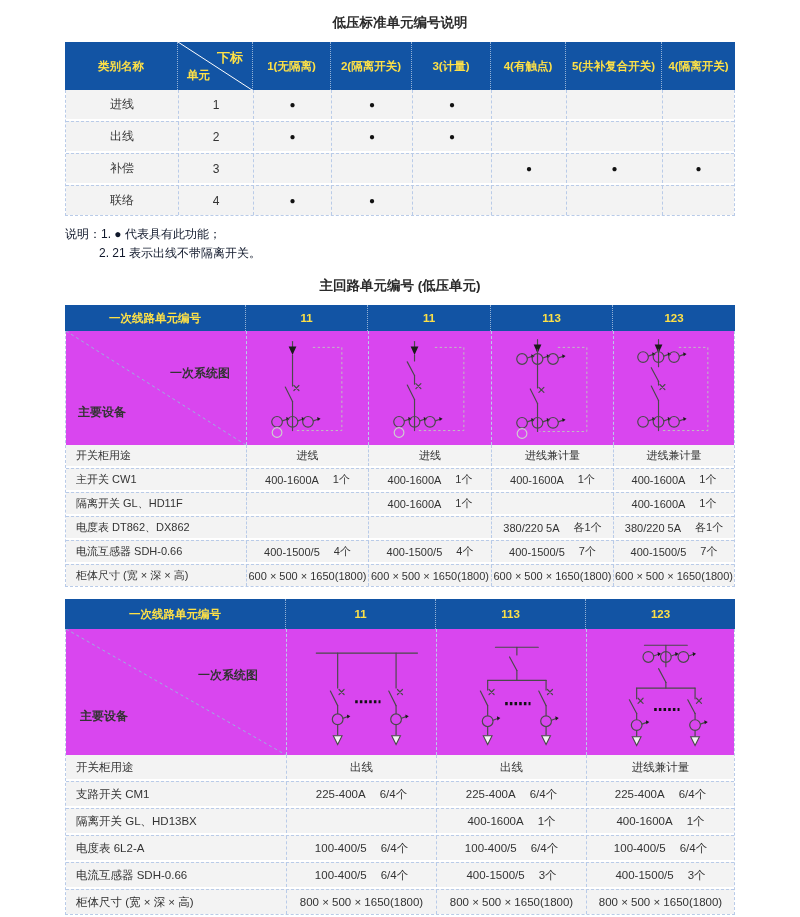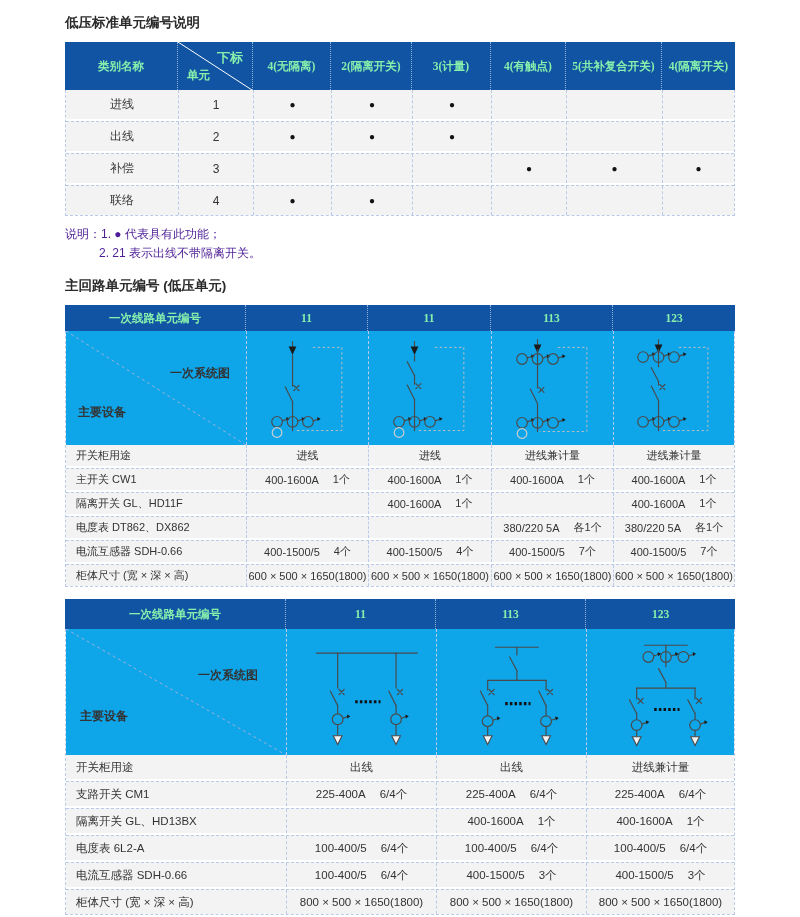--- a/index.html
+++ b/index.html
@@ -1,23 +1,23 @@
 <!DOCTYPE html>
 <html><head>
 <meta charset="utf-8">
 <style>
   html,body{margin:0;padding:0;background:#fff;}
   .page{width:800px;height:917px;background:#fff;overflow:hidden;
         font-family:"Liberation Sans","DejaVu Sans",sans-serif;color:#333;}
   .content{padding:14px 65px 0 65px;width:670px;}
 
-  .sec-title{font-size:13.5px;font-weight:700;color:#2a2a2a;margin:0 0 10px 0;}
+  .sec-title{font-size:13.5px;font-weight:700;color:#2a2a2a;margin:0 0 10px 0;text-align:center;}
 
   
-  .thead{display:grid;background:#1254a4;color:#86efac;font-family:Liberation Serif, serif;}
+  .thead{display:grid;background:#1254a4;color:#fde047;}
   .thead .hc{display:flex;align-items:center;justify-content:center;
              font-size:11.5px;font-weight:700;border-left:1px dotted rgba(255,255,255,.55);}
   .thead .hc:first-child{border-left:none;}
   .tbody{border:1px dashed #b9cbe8;border-top:none;box-sizing:content-box;}
   .trow{display:grid;background:#f3f3f3;}
   .trow + .trow{margin-top:2px;border-top:1px dashed #b9cbe8;}
   .tc{display:flex;align-items:center;justify-content:center;border-left:1px dashed #b9cbe8;}
   .tc:first-child{border-left:none;}
   .tc.lab{justify-content:flex-start;padding-left:10px;}
   .vn{display:flex;align-items:center;justify-content:center;gap:14px;}
@@ -38,34 +38,34 @@
   .t2-cols{grid-template-columns:180px 122px 123px 122px 1fr;}
   .t2 .thead{height:26px;grid-template-columns:180px 122px 123px 122px 123px;}
   .t2 .drow{height:114px;}
   .t2 .trow{height:21px;}
   .t2 .tc{font-size:11px;}
   .t3-cols{grid-template-columns:220px 150px 150px 1fr;}
   .t3 .thead{height:30px;grid-template-columns:220px 150px 150px 150px;}
   .t3 .drow{height:126px;}
   .t3 .trow{height:24px;}
   .t3 .tc{font-size:11.5px;}
-  .drow{display:grid;background:#0ea5e9;}
+  .drow{display:grid;background:#d946ef;}
   .dcell{display:flex;align-items:center;justify-content:center;border-left:1px dashed #b9cbe8;}
   .dcell:first-child{border-left:none;}
   .dlab{position:relative;}
   .dlab svg.diagline{position:absolute;inset:0;width:100%;height:100%;}
   .dlab .lab-top{position:absolute;font-size:12px;font-weight:700;color:#333;}
   .dlab .lab-bottom{position:absolute;font-size:12px;font-weight:700;color:#333;}
   .t2 .lab-top{top:34px;right:16px;}
   .t2 .lab-bottom{bottom:24px;left:12px;}
   .t3 .lab-top{top:38px;right:28px;}
   .t3 .lab-bottom{bottom:30px;left:14px;}
 
   
-  .notes{margin:9px 0 14px 0;font-size:12px;line-height:1.6;color:#4c1d95;}
+  .notes{margin:9px 0 14px 0;font-size:12px;line-height:1.6;color:#0f172a;}
   .notes .l2{padding-left:34px;}
 
   
   .sln{stroke:#4a4a4a;stroke-width:1.2;fill:none;stroke-linecap:round;}
   .sdash{stroke:#c0c0c0;stroke-width:1;fill:none;stroke-dasharray:2.5 2.5;}
   .sfade{stroke:#cfcfcf;}
   .fillb{fill:#1a1a1a;stroke:none;}
   .dots{stroke:#111;stroke-width:3.2;stroke-dasharray:2.6 2.2;fill:none;}
   .oarr{fill:#f3f3f3;stroke:#4a4a4a;stroke-width:1.1;}
 </style>
@@ -100,21 +100,21 @@
     <div class="t1">
       <div class="thead">
         <div class="hc">类别名称</div>
         <div class="hc diag-cell">
           <svg viewBox="0 0 100 100" preserveAspectRatio="none">
               <line x1="0" y1="0" x2="100" y2="100" stroke="#ffffff" stroke-width="1" vector-effect="non-scaling-stroke"></line>
             </svg>
           <span class="diag-top">下标</span>
           <span class="diag-bottom">单元</span>
         </div>
-        <div class="hc">4(无隔离)</div>
+        <div class="hc">1(无隔离)</div>
         <div class="hc">2(隔离开关)</div>
         <div class="hc">3(计量)</div>
         <div class="hc">4(有触点)</div>
         <div class="hc">5(共补复合开关)</div>
         <div class="hc">4(隔离开关)</div>
       </div>
       <div class="tbody">
         <div class="trow t1-cols">
           <div class="tc">进线</div>
           <div class="tc">1</div>

